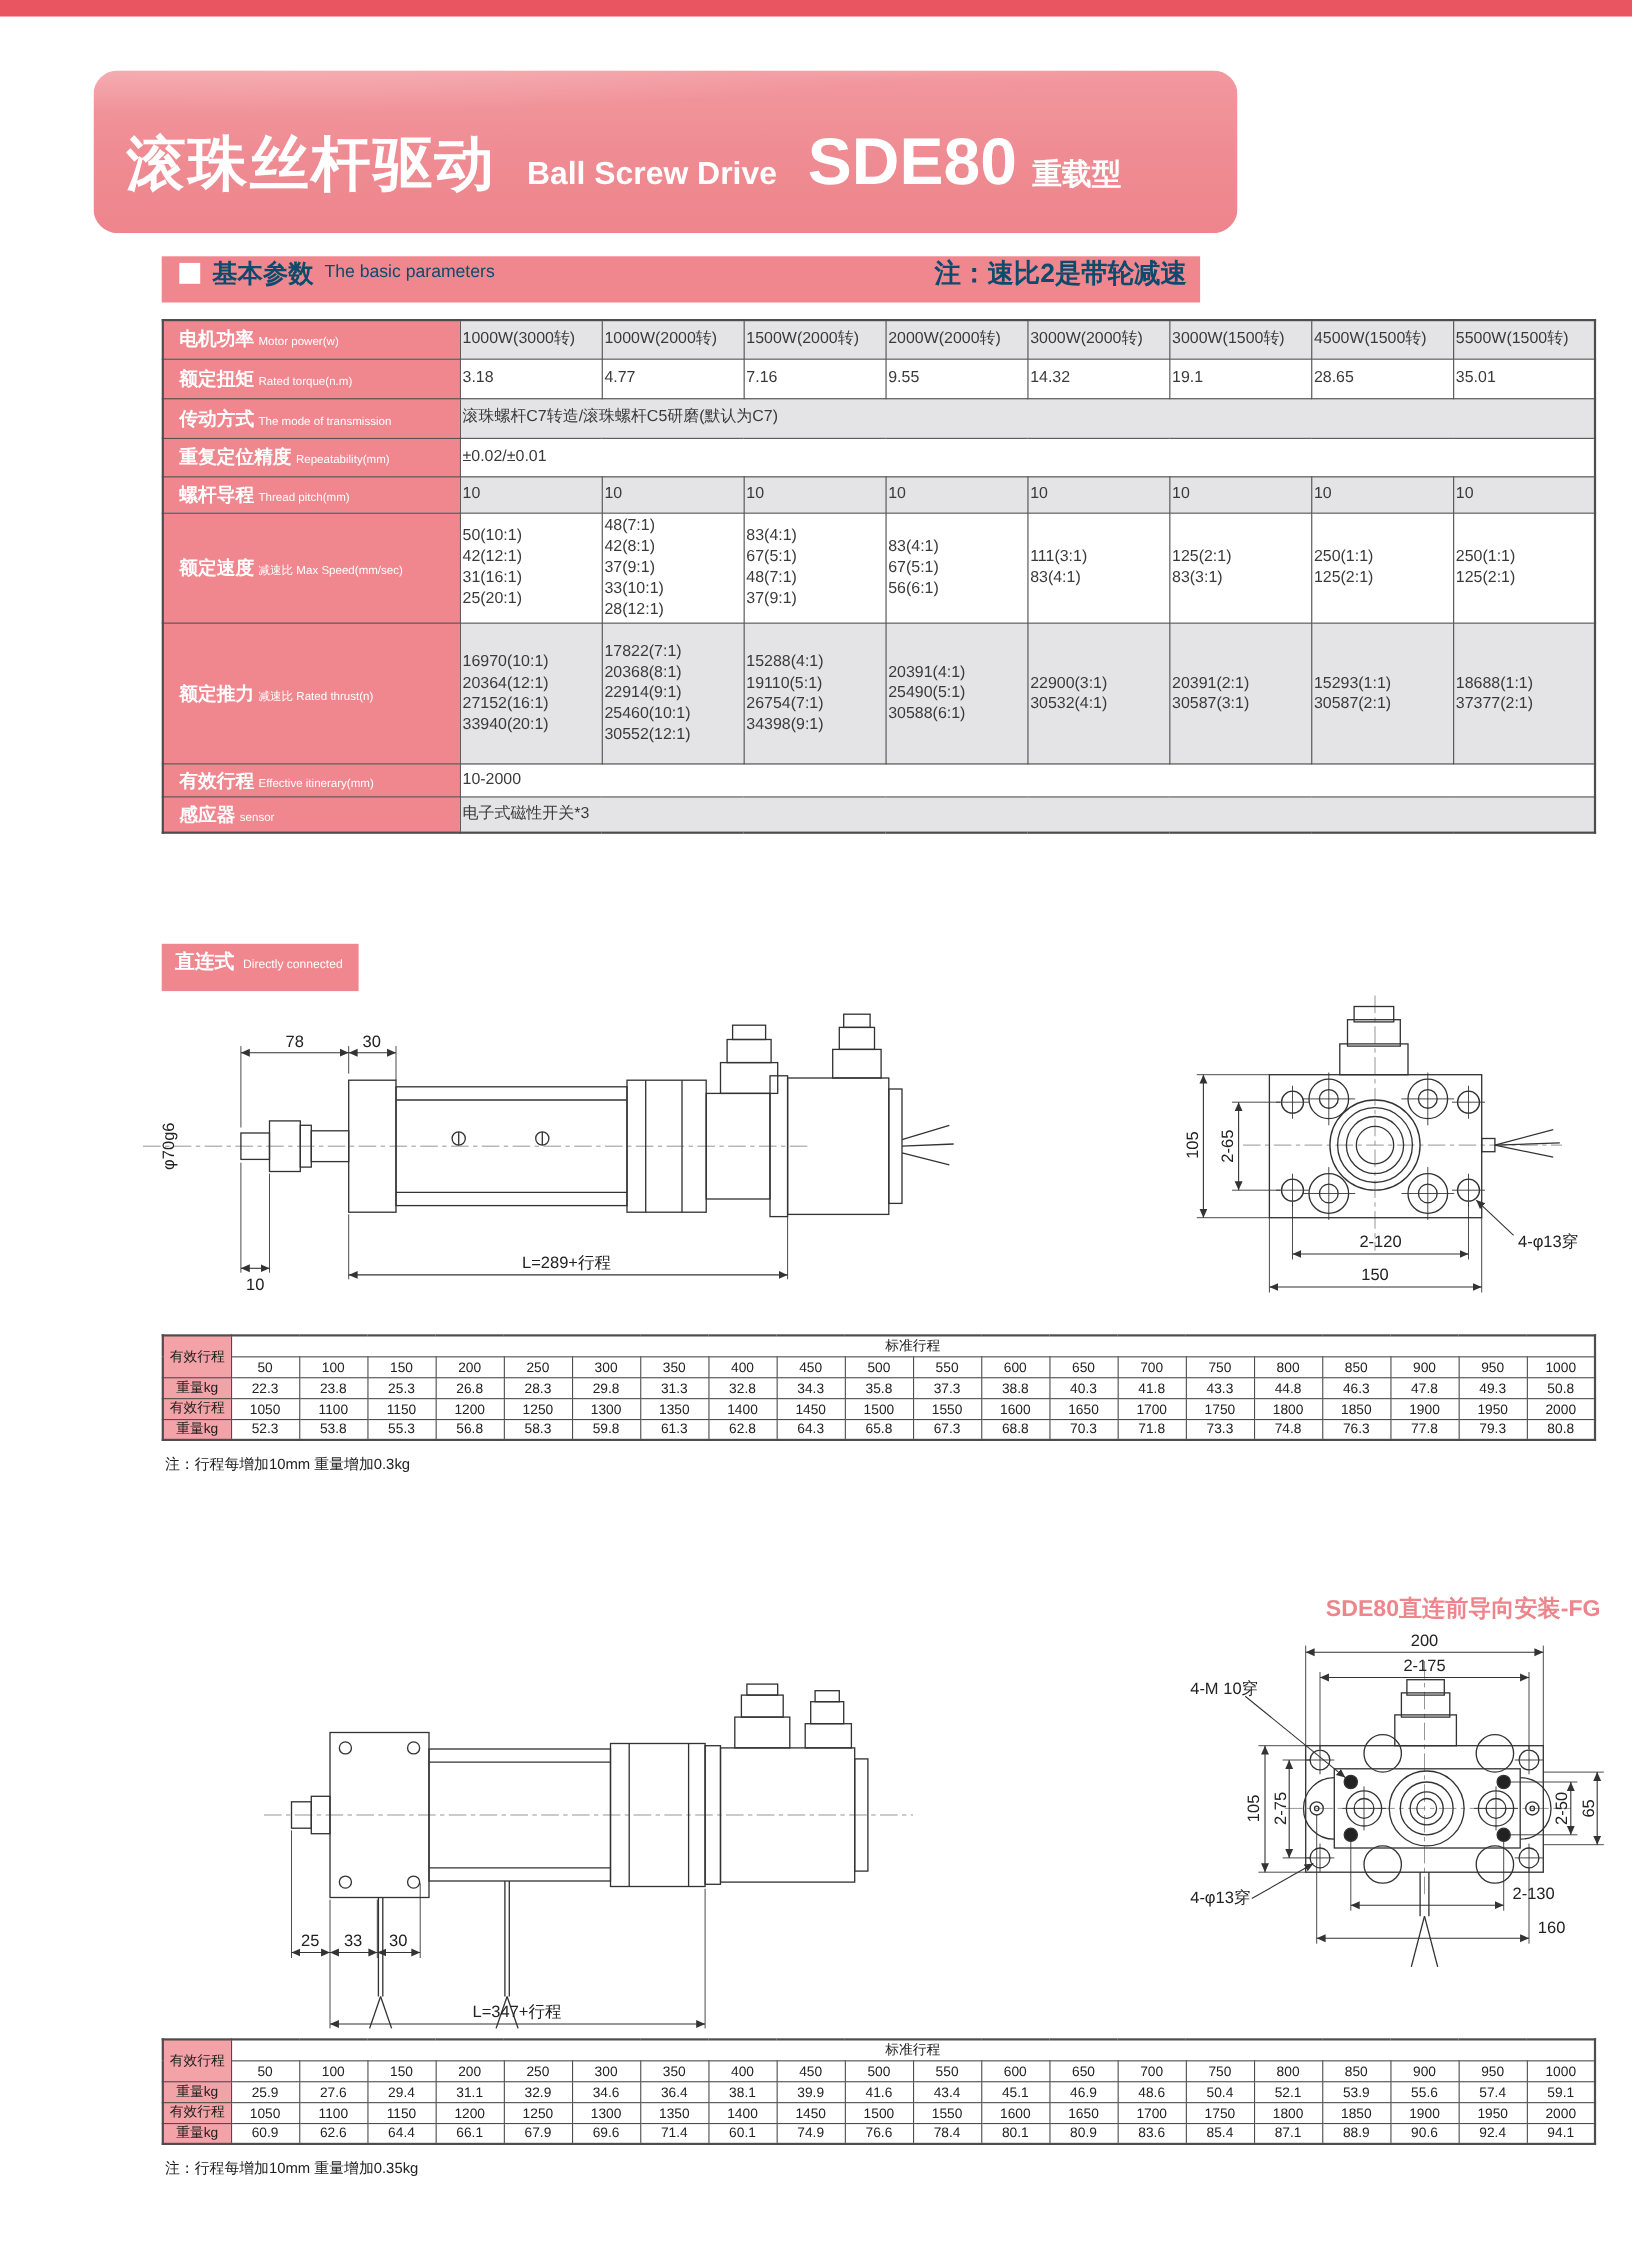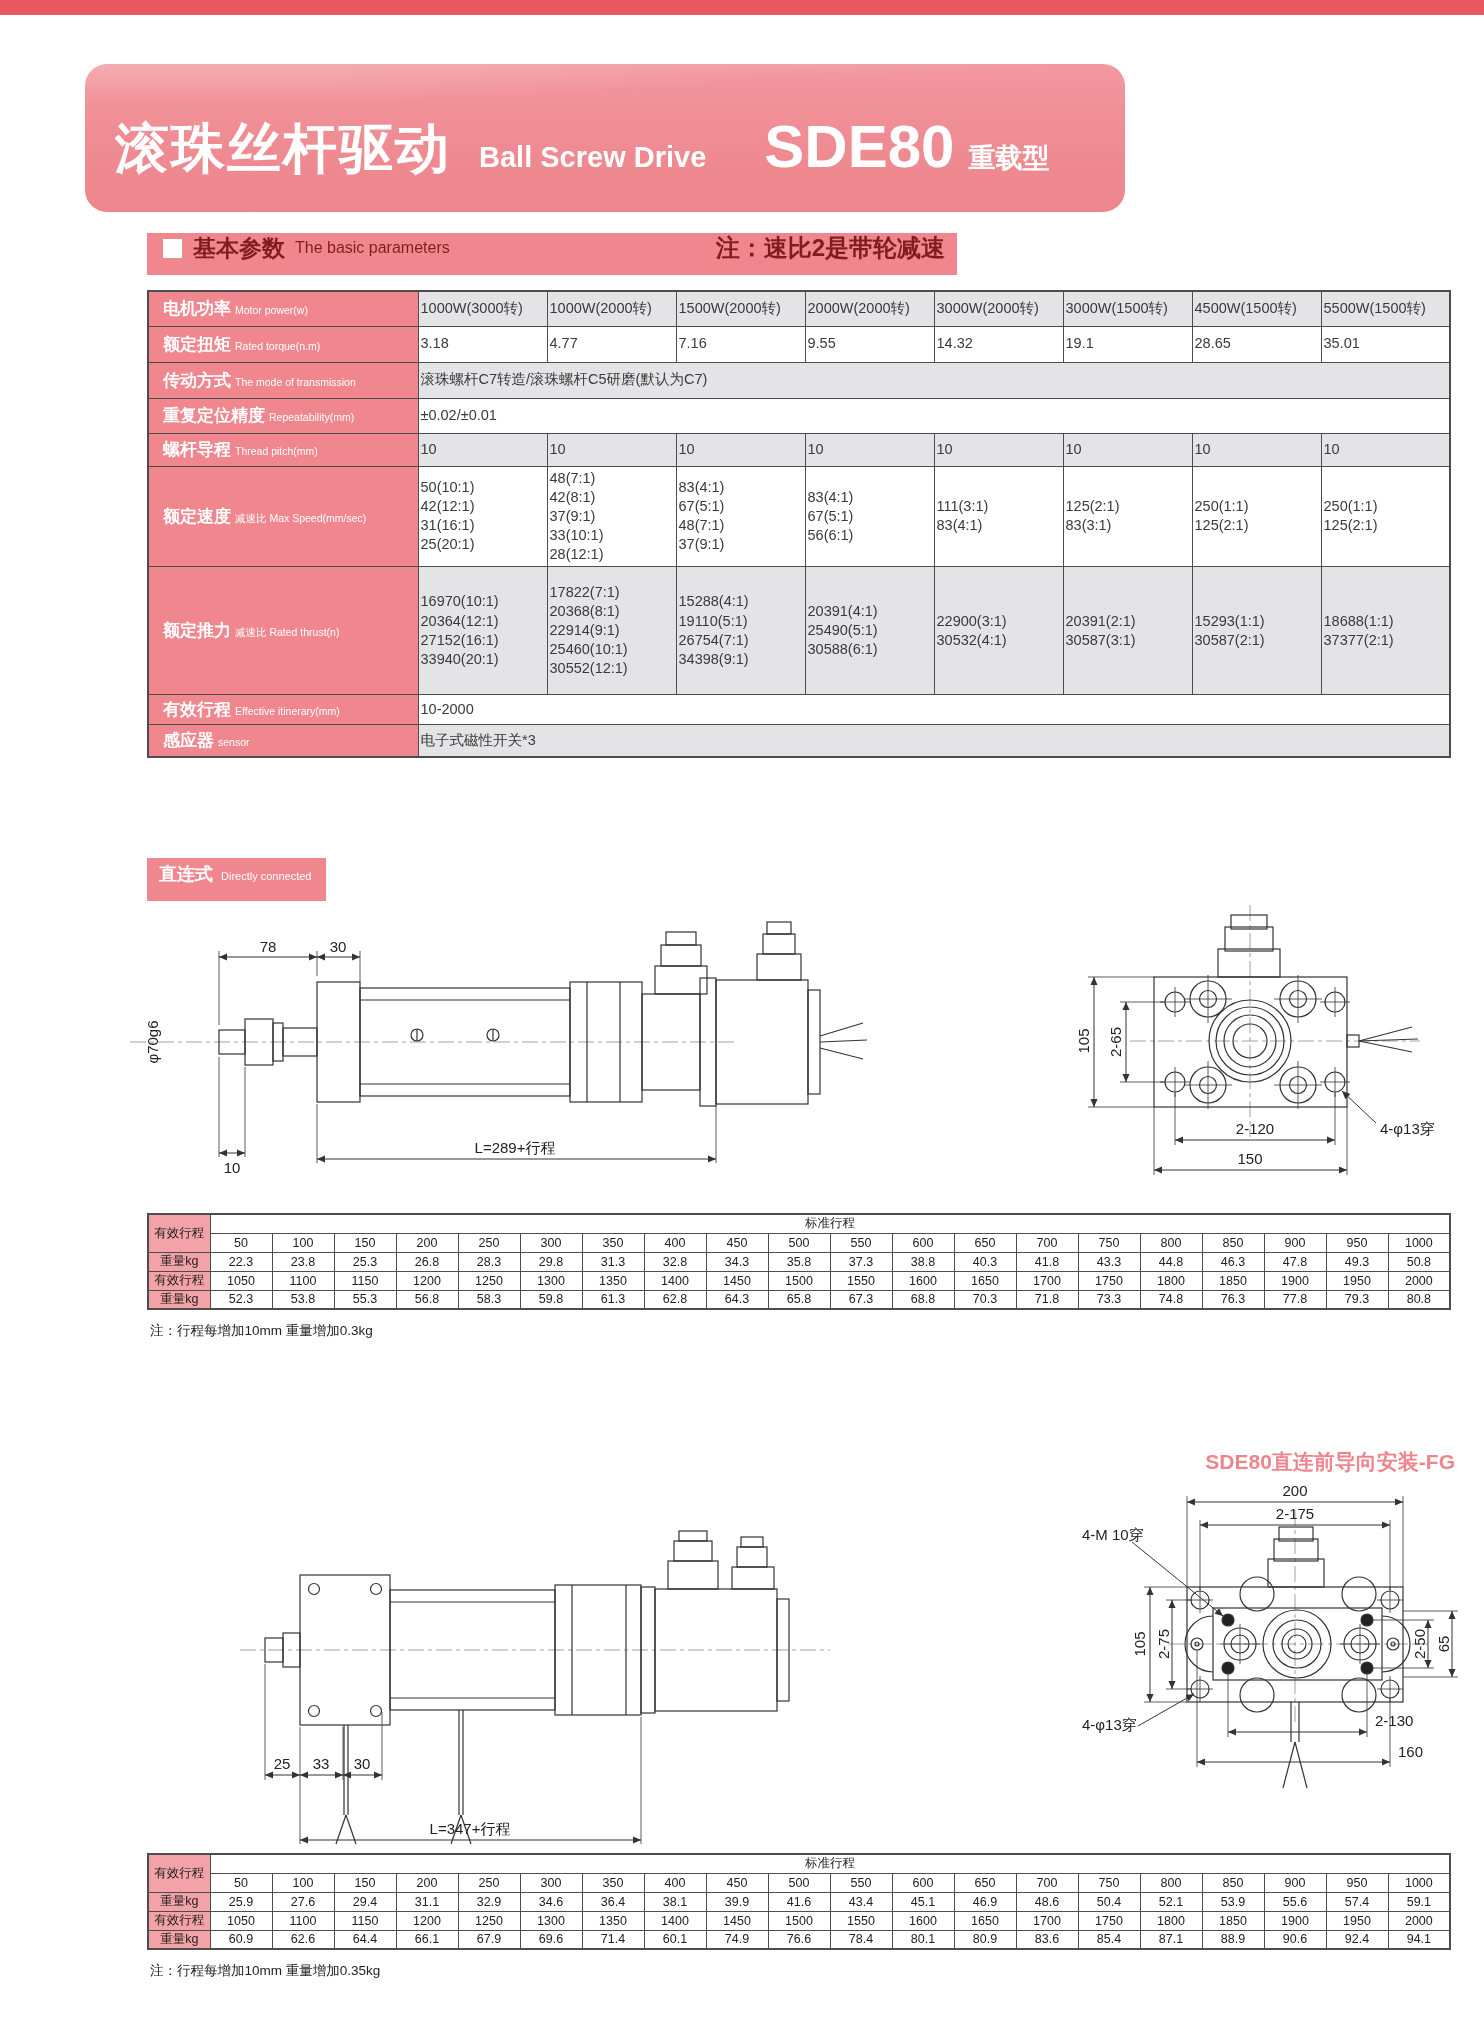--- a/index.html
+++ b/index.html
@@ -9,25 +9,25 @@
   .topbar { position:absolute; left:0; top:0; width:1484px; height:15px; background:var(--topbar); }
 
   .banner { position:absolute; left:85px; top:64px; width:1040px; height:148px;
     background:
       radial-gradient(90% 160% at 75% -80%, rgba(255,255,255,.85), rgba(255,255,255,0) 55%),
       radial-gradient(140% 120% at 12% -45%, rgba(255,255,255,.55), rgba(255,255,255,0) 60%),
       linear-gradient(180deg, #f2989e 0%, #ef8b92 55%, #ee858d 100%); border-radius: 22px; }
   .banner-text { position:absolute; left:30px; bottom:26px; display:flex; align-items:baseline; gap:28px; white-space:nowrap; color:#fff; }
   .t-cn { font-size:54px; font-weight:bold; letter-spacing:2px; }
   .t-en { font-size:29px; font-weight:bold; }
-  .t-model { font-size:60px; font-weight:bold;margin-left:30px; }
+  .t-model { font-size:60px; font-weight:bold; }
   .t-suffix { font-size:27px; font-weight:bold; margin-left:-14px; }
 
-  .secbar { position:absolute; left:147px; top:233px; width:810px; height:42px; background:var(--accent);
-    color:#7f1d1d; display:flex; align-items:center; padding:0 12px 12px 16px; }
+  .secbar { position:absolute; left:147px; top:233px; width:944px; height:42px; background:var(--accent);
+    color:#0c4a6e; display:flex; align-items:center; padding:0 12px 12px 16px; }
   .sq { width:19px; height:19px; background:#fff; margin-right:11px; flex:none; }
   .sec-cn { font-size:23px; font-weight:bold; margin-right:10px; }
   .sec-en { font-size:16px; }
   .sec-note { margin-left:auto; font-size:24px; font-weight:bold; }
 
   table.main { position:absolute; left:147px; top:290px; width:1302px; border-collapse:collapse;
     table-layout:fixed; border:2px solid var(--border); }
   table.main td { border:1px solid var(--border); vertical-align:middle; color:#3a3a3a; }
   table.main td.lbl { background:var(--accent); color:#fff; text-align:left; padding-left:14px; }
   .lbl-cn { font-size:17px; font-weight:bold; }

